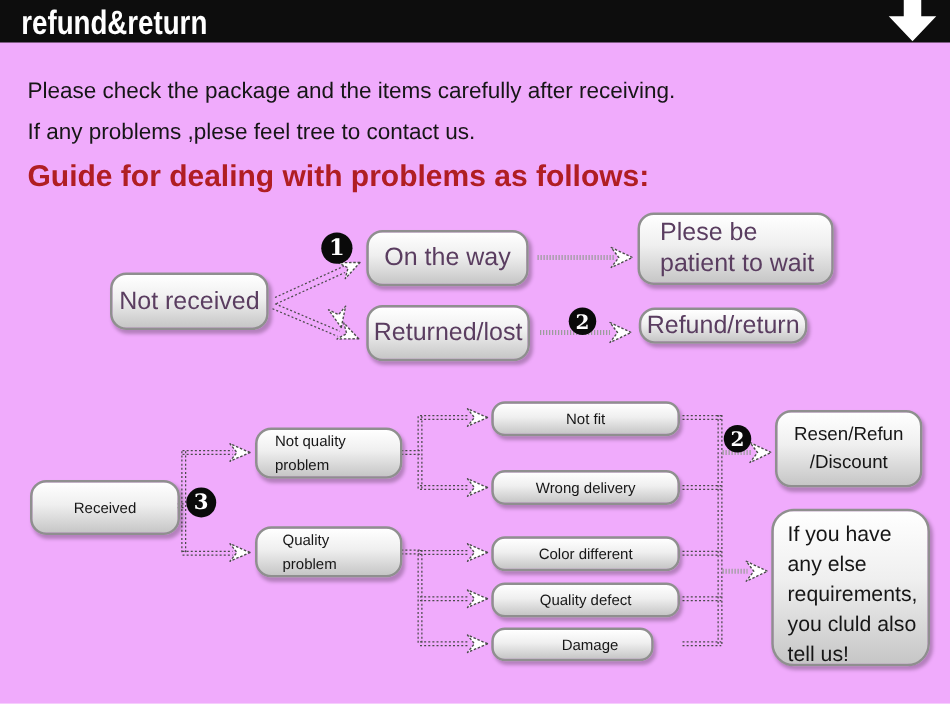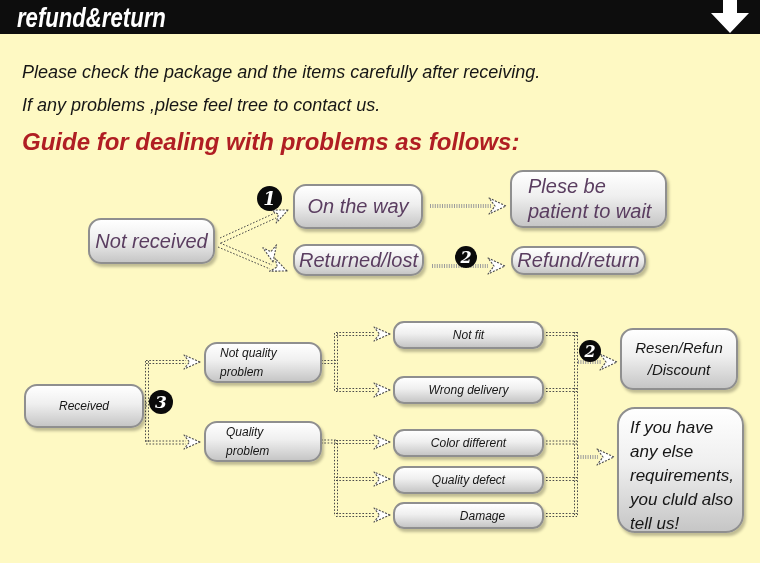--- a/index.html
+++ b/index.html
@@ -1,19 +1,18 @@
 <!DOCTYPE html>
 <html><head>
 <meta charset="utf-8">
 <style>
   html,body{margin:0;padding:0;background:#fff;}
   .stage{
-    position:relative;width:760px;height:563px;background:#fef9c3;overflow:hidden;
+    position:relative;width:760px;height:563px;background:#f0abfc;overflow:hidden;
     font-family:"Liberation Sans",sans-serif;
-    font-style:italic;
   }
   
   .banner{position:absolute;left:0;top:0;width:760px;height:34px;background:#0d0d0d;}
   .banner-title{
     position:absolute;left:17px;top:3px;color:#ffffff;font-size:27px;font-weight:bold;
     letter-spacing:0px;transform:scaleX(.82);transform-origin:left center;white-space:nowrap;
   }
   .banner-arrow{position:absolute;right:10px;top:0;}
   
   .t-line{position:absolute;left:22px;color:#161616;font-size:18px;white-space:nowrap;}
@@ -28,31 +27,31 @@
   .bx{
     position:absolute;box-sizing:border-box;display:flex;align-items:center;justify-content:center;
     text-align:center;white-space:pre-line;border:2px solid #8f8f8f;border-radius:13px;
     background:linear-gradient(180deg,#ffffff 0%,#efefef 45%,#c6c6c6 100%);
     box-shadow:2px 3px 3px rgba(0,0,0,.25);
   }
   .f1{color:#5a3d60;font-size:20px;}
   .f2{color:#161616;font-size:12px;}
   .b-notrecv{left:88px;top:218px;width:127px;height:46px;}
   .b-ontheway{left:293px;top:184px;width:130px;height:45px;}
-  .b-retlost{left:293px;top:244px;width:131px;height:32px;}
+  .b-retlost{left:293px;top:244px;width:131px;height:45px;}
   .b-wait{left:510px;top:170px;width:157px;height:58px;justify-content:flex-start;text-align:left;padding-left:16px;line-height:25px;}
   .b-refret{left:511px;top:246px;width:135px;height:29px;}
   .b-received{left:24px;top:384px;width:120px;height:44px;}
   .b-notq{left:204px;top:342px;width:118px;height:41px;justify-content:flex-start;text-align:left;padding-left:14px;line-height:19px;}
   .b-q{left:204px;top:421px;width:118px;height:41px;justify-content:flex-start;text-align:left;padding-left:20px;line-height:19px;}
   .b-notfit{left:393px;top:321px;width:151px;height:28px;border-radius:11px;}
   .b-wrong{left:393px;top:376px;width:151px;height:28px;border-radius:11px;}
   .b-color{left:393px;top:429px;width:151px;height:28px;border-radius:11px;}
   .b-defect{left:393px;top:466px;width:151px;height:28px;border-radius:11px;}
-  .b-damage{left:393px;top:502px;width:151px;height:27px;border-radius:11px;padding-left:28px;}
+  .b-damage{left:393px;top:502px;width:130px;height:27px;border-radius:11px;padding-left:28px;}
   .b-resen{left:620px;top:328px;width:118px;height:62px;line-height:22px;font-size:15px;}
   .b-note{left:617px;top:407px;width:127px;height:126px;justify-content:flex-start;align-items:flex-start;
           text-align:left;padding:7px 2px 0 11px;line-height:24px;font-size:17px;border-radius:18px;}
   
   .badge{
     position:absolute;background:#0a0a0a;color:#ffffff;border-radius:50%;
     display:flex;align-items:center;justify-content:center;
     font-family:"DejaVu Serif",serif;font-weight:bold;
   }
   .bdg1{left:257px;top:186px;width:25px;height:25px;font-size:18px;}

